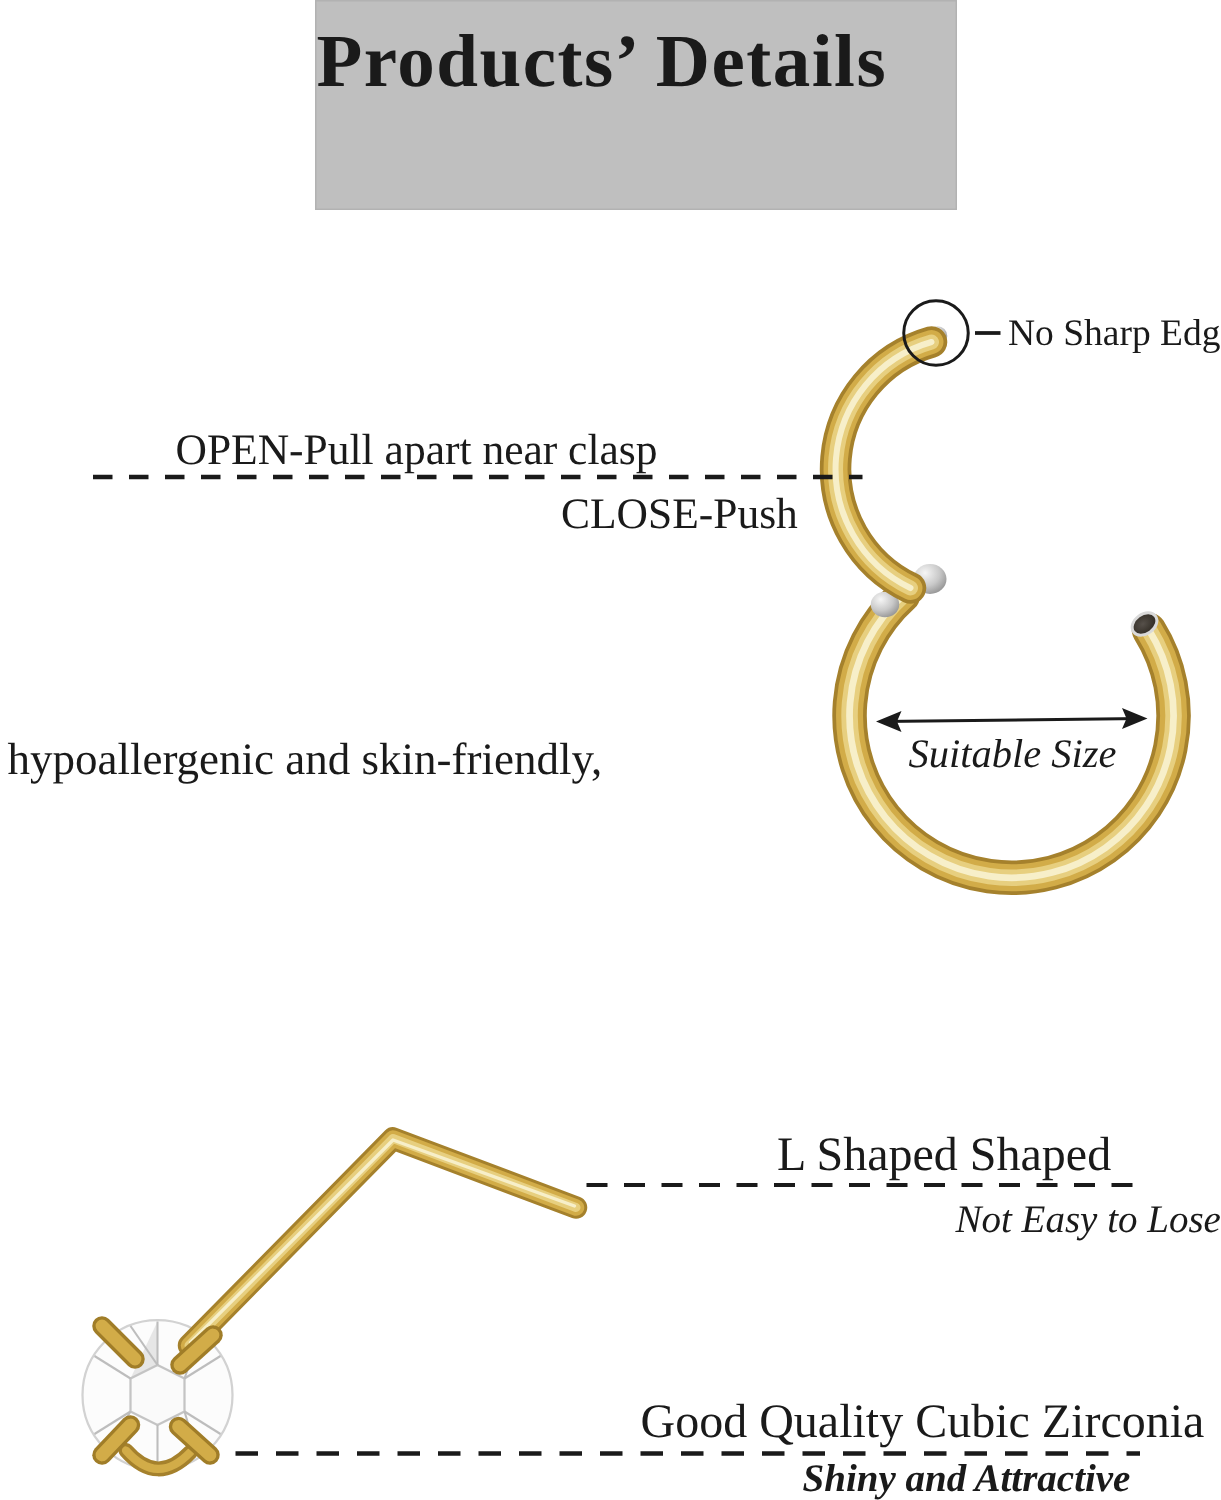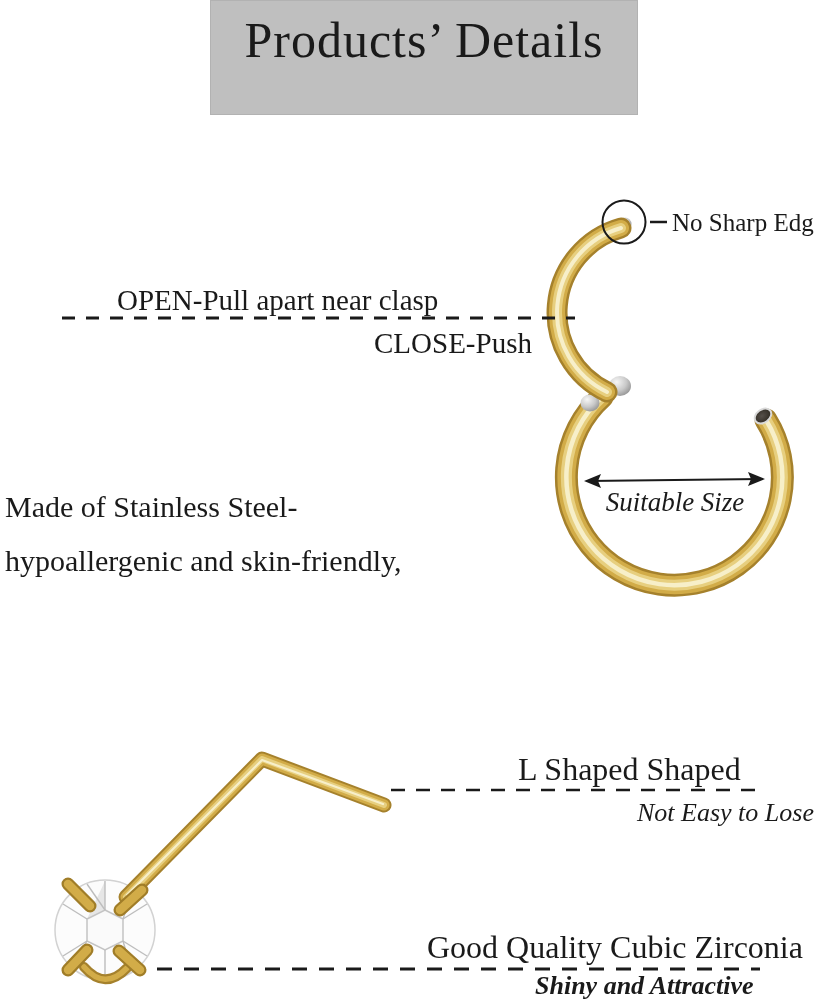--- a/index.html
+++ b/index.html
@@ -2,22 +2,22 @@
 <html><head>
 <meta charset="utf-8">
 <style>
   html,body{margin:0;padding:0;}
   body{
     width:814px;height:1000px;position:relative;background:#ffffff;overflow:hidden;
     font-family:"Liberation Serif","DejaVu Serif",serif;color:#1a1a1a;
   }
   .abs{position:absolute;}
   .title-box{
-    left:210px;top:0;width:428px;height:115px;background:#bfbfbf;
-    border:1px solid #b2b2b2;box-sizing:border-box;text-align:center;
+    left:210px;top:0;width:428px;height:140px;background:#bfbfbf;
+    border:1px solid #b2b2b2;box-sizing:border-box;font-weight:bold;
   }
   .title-box .title{font-size:50px;line-height:1.0;padding-top:14px;letter-spacing:1px;}
   .note{font-size:30px;line-height:54px;left:5px;top:480px;width:470px;}
   .open-line{left:117px;top:284px;font-size:29px;white-space:nowrap;}
   .close-line{left:374px;top:327px;font-size:29px;white-space:nowrap;}
   .bold{font-weight:normal;}
   .no-sharp{left:672px;top:209px;font-size:25px;white-space:nowrap;}
   .suitable{left:582px;top:487px;width:186px;text-align:center;font-size:27px;font-style:italic;}
   .l-shaped{left:518px;top:751px;font-size:32px;white-space:nowrap;}
   .not-easy{left:637px;top:798px;font-size:26px;font-style:italic;white-space:nowrap;}
@@ -139,20 +139,19 @@
 
 <div class="abs close-line">
   <span class="bold">CLOSE</span><span>-Push</span>
 </div>
 
 <div class="abs no-sharp">No Sharp Edge</div>
 
 <div class="abs suitable">Suitable Size</div>
 
 <div class="abs note">
-  <div>Made of Stainless Steel-</div>
   <div>hypoallergenic and skin-friendly,</div>
 </div>
 
 <div class="abs l-shaped">L Shaped Shaped</div>
 <div class="abs not-easy">Not Easy to Lose</div>
 <div class="abs good-quality">Good Quality Cubic Zirconia</div>
 <div class="abs shiny">Shiny and Attractive</div>
 
 </body></html>

